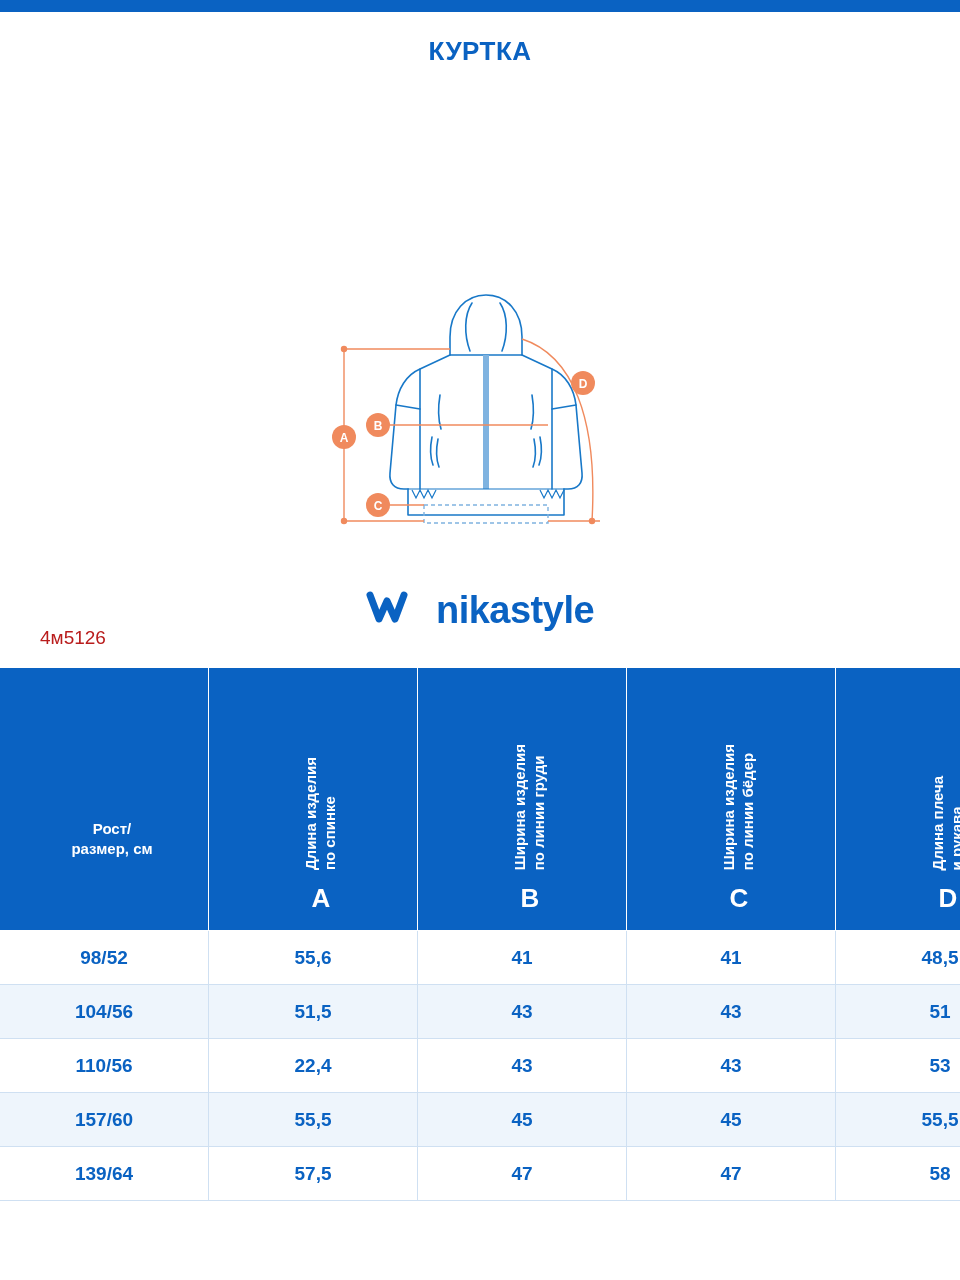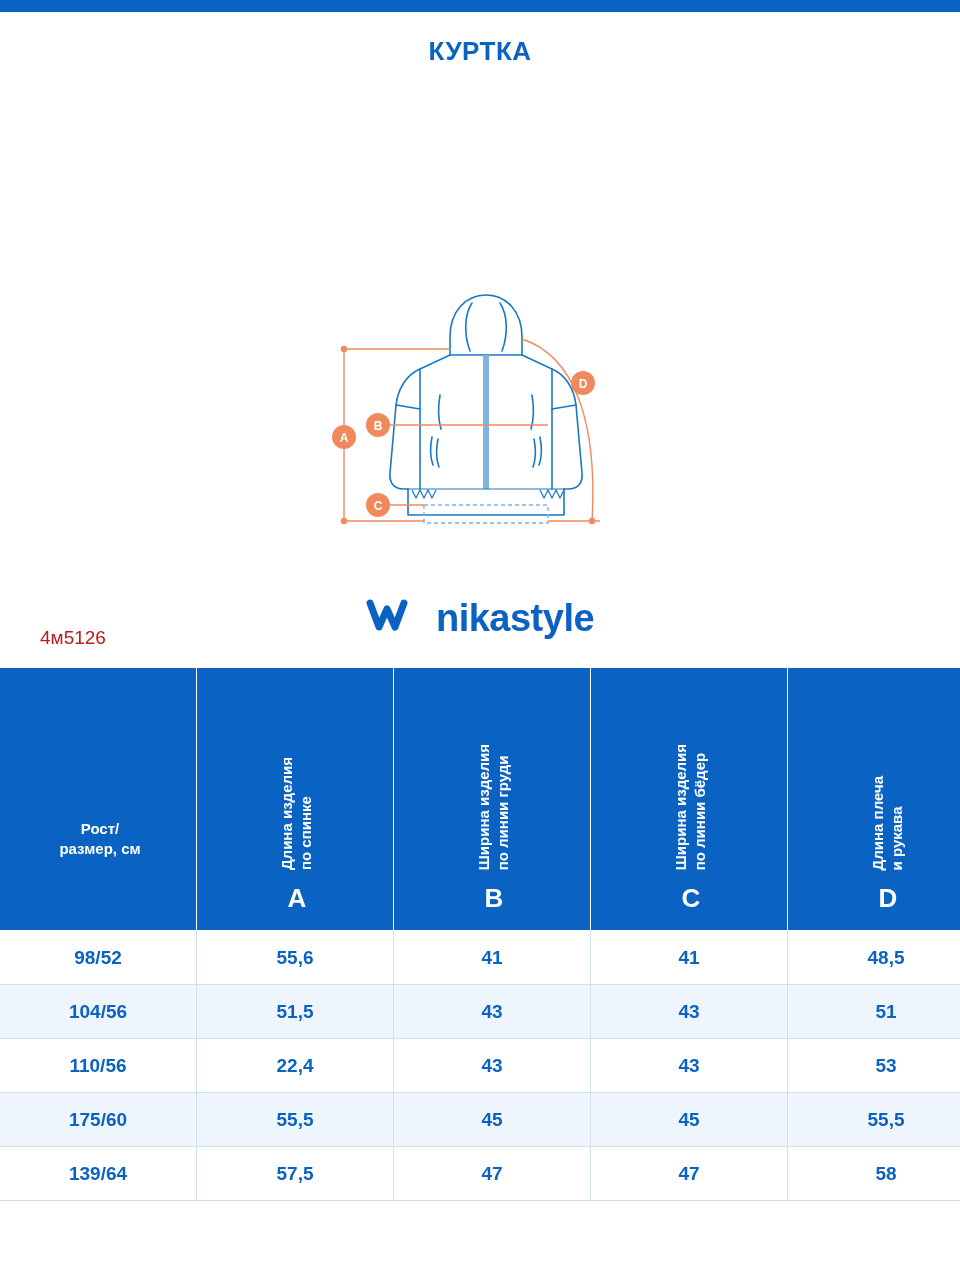--- a/index.html
+++ b/index.html
@@ -55,21 +55,21 @@
     left: 40px;
     top: 40px;
     font-size: 19px;
     color: #b91c1c;
     font-weight: normal;
   }
   .brand {
     position: absolute;
     left: 0;
     right: 0;
-    top: 8px;
+    top: 0;
     text-align: center;
     font-size: 38px;
     font-weight: bold;
     color: #0a62c2;
     letter-spacing: -0.5px;
   }
   .brand-mark {
     display: inline-block;
     vertical-align: middle;
     margin-right: 12px;
@@ -84,21 +84,21 @@
     border-collapse: collapse;
     width: 960px;
     table-layout: fixed;
   }
   thead th {
     background: #0a62c2;
     color: #ffffff;
     border: 1px solid #ffffff;
     height: 246px;
     vertical-align: bottom;
-    padding: 0 0 16px 4px;
+    padding: 0 0 16px 16px;
     font-size: 15px;
   }
   thead th:first-child { border-left: none; }
   thead th:last-child { border-right: none; }
   .vert {
     writing-mode: vertical-rl;
     transform: rotate(180deg);
     white-space: pre-line;
     line-height: 1.25;
     font-size: 15px;
@@ -264,21 +264,21 @@
         <td>51</td>
       </tr>
       <tr>
         <td>110/56</td>
         <td>22,4</td>
         <td>43</td>
         <td>43</td>
         <td>53</td>
       </tr>
       <tr>
-        <td>175/60</td>
+        <td>157/60</td>
         <td>55,5</td>
         <td>45</td>
         <td>45</td>
         <td>55,5</td>
       </tr>
       <tr>
         <td>139/64</td>
         <td>57,5</td>
         <td>47</td>
         <td>47</td>

